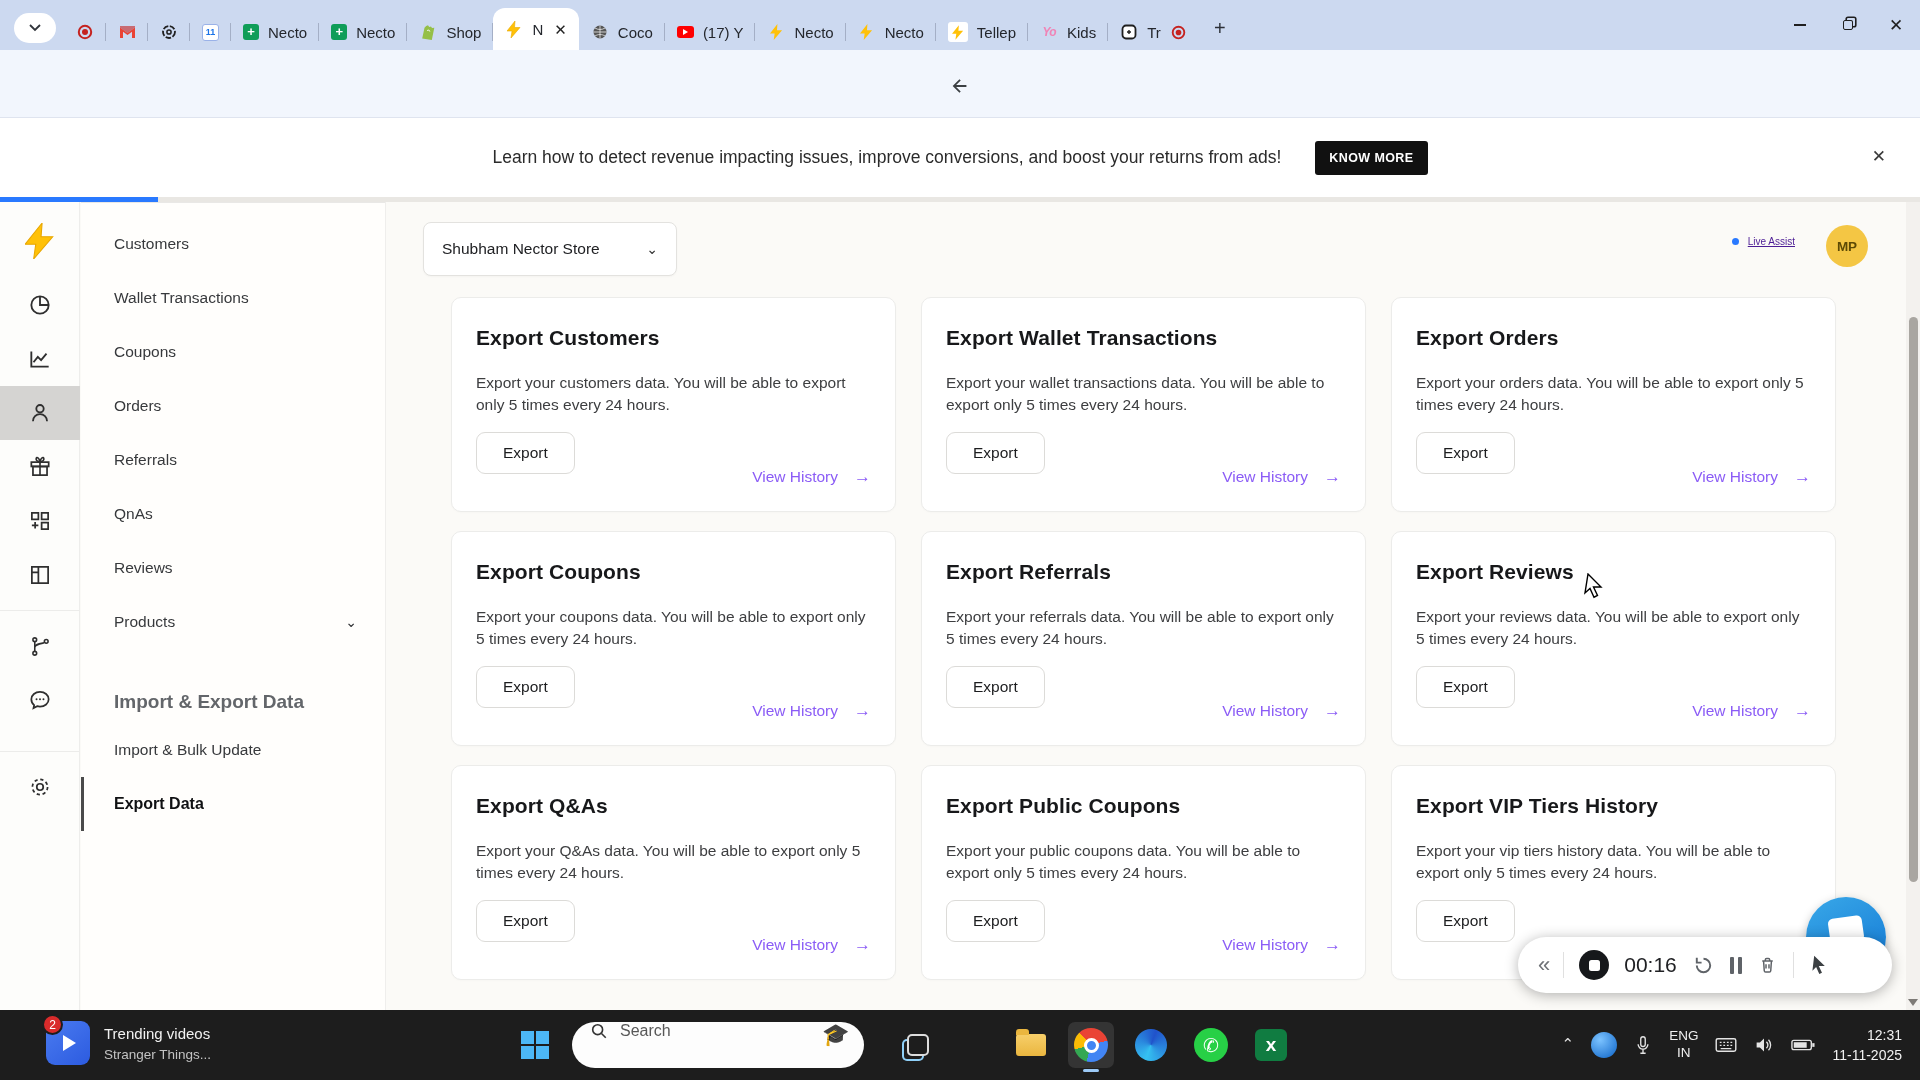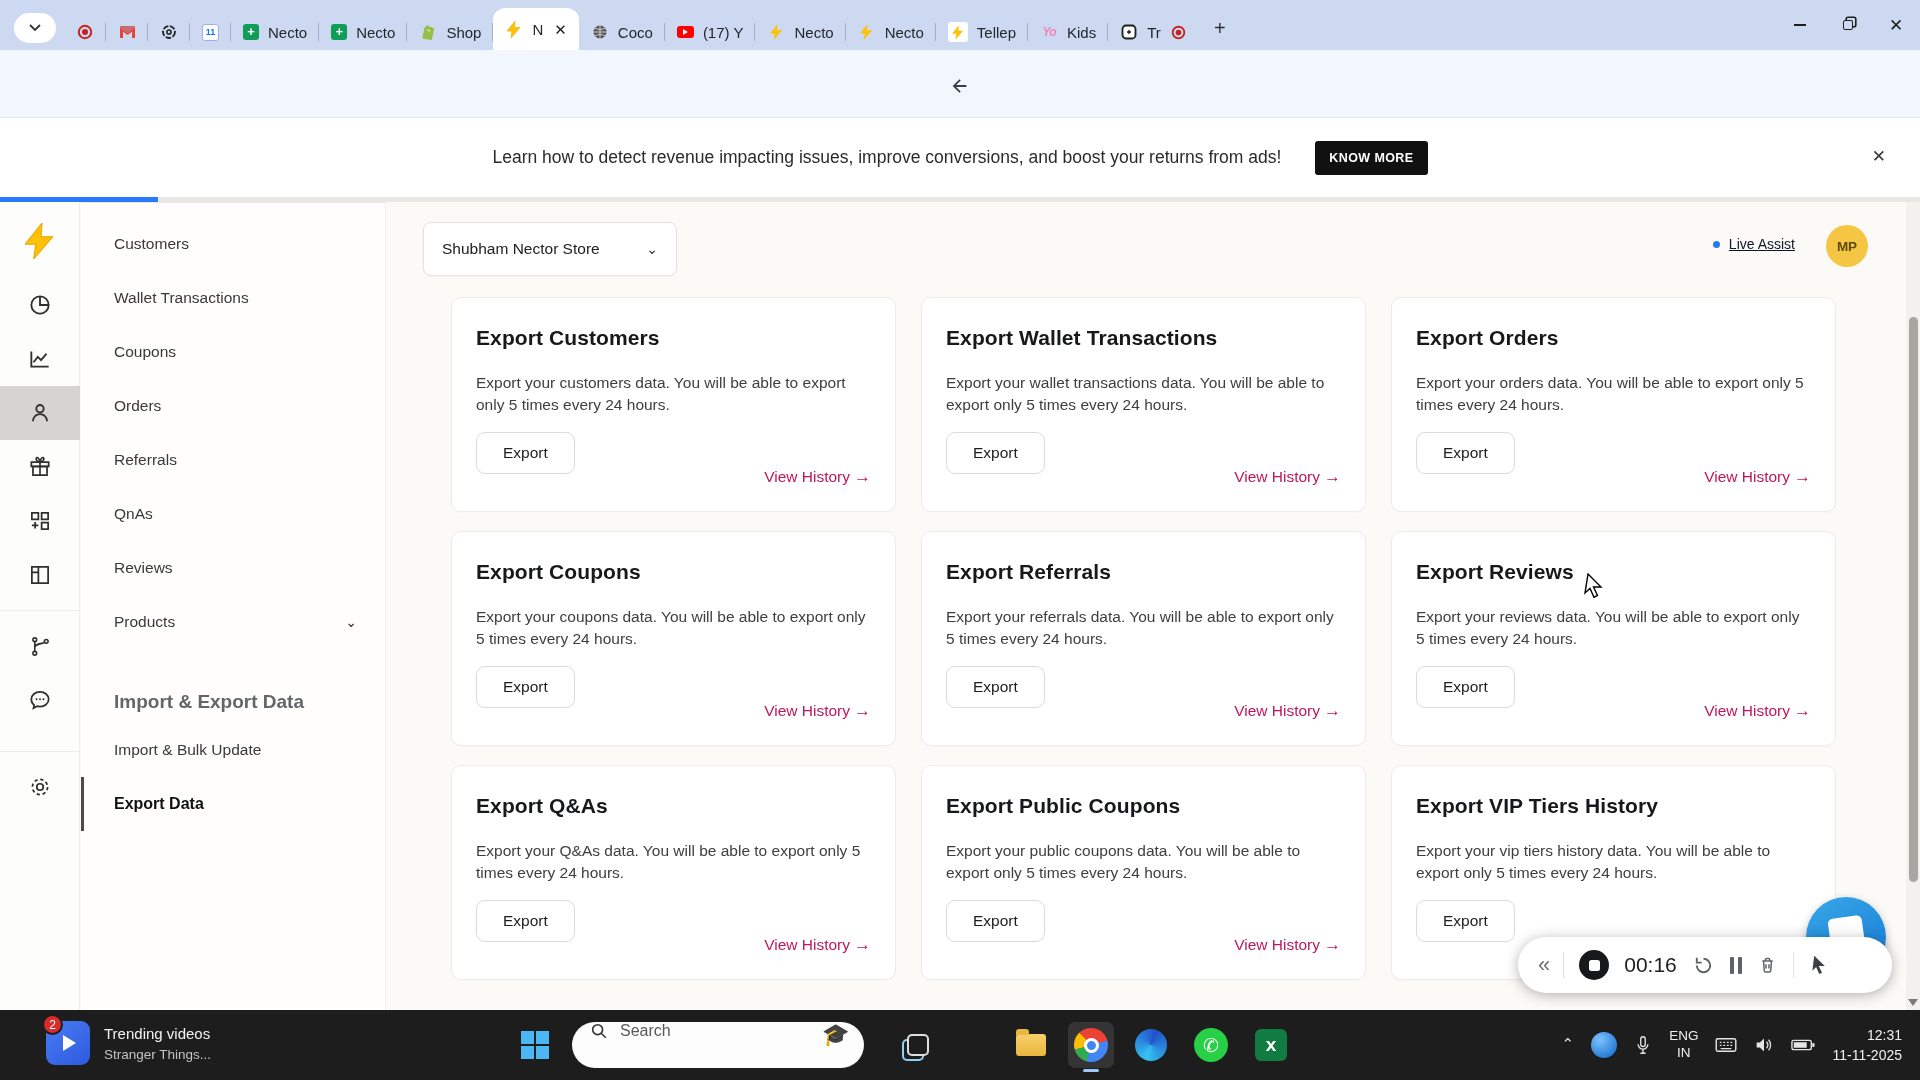--- a/index.html
+++ b/index.html
@@ -69,32 +69,32 @@
   .sb-item.active-item { font-weight:bold; color:#101113; border-left:3px solid #4a4a4a; padding-left:30px; font-size:16px; }
 
   
   .main { position:absolute; left:387px; top:0; width:1533px; height:808px; }
   .main-header { position:relative; height:95px; }
   .store-select { position:absolute; left:36px; top:20px; width:254px; height:54px; background:#fff; border:1px solid #e3e2df; border-radius:8px; display:flex; align-items:center; justify-content:space-between; padding:0 18px; box-shadow:0 1px 2px rgba(0,0,0,.03); }
   .store-select span { font-size:15.5px; color:#202124; }
   .store-select .chev { color:#333; font-size:14px; }
   .live-assist { position:absolute; right:125px; top:34px; display:flex; align-items:center; gap:9px; }
   .live-dot { width:7px; height:7px; border-radius:50%; background:#2979ff; }
-  .live-label { font-size:14px; color:#0f172a; text-decoration:underline; }
+  .live-label { font-size:10px; color:#4c1d95; text-decoration:underline; }
   .mp-avatar { position:absolute; right:52px; top:23px; width:42px; height:42px; border-radius:50%; background:#f4c644; color:#5d4a05; font-size:13.5px; font-weight:bold; display:flex; align-items:center; justify-content:center; }
 
   .cards { padding:0 0 0 64px; display:grid; grid-template-columns:445px 445px 445px; column-gap:25px; row-gap:19px; }
   .card { width:445px; height:215px; background:#fff; border:1px solid #ececea; border-radius:10px; padding:28px 24px 24px 24px; display:flex; flex-direction:column; box-shadow:0 1px 2px rgba(0,0,0,.02); }
   .card-title-wrap { position:relative; }
   .card-title { font-size:21px; font-weight:bold; color:#17181a; letter-spacing:.1px; }
   .mouse-cursor { position:absolute; left:168px; top:13px; }
   .card-desc { margin-top:22px; font-size:15.5px; line-height:1.42; color:#3d3e40; max-width:400px; }
   .card-foot { margin-top:auto; display:flex; align-items:center; justify-content:space-between; }
   .btn-export { background:#fff; border:1px solid #dcdbd8; border-radius:9px; padding:11px 26px; font-size:15.5px; color:#1c1d1f; font-family:inherit; }
-  .view-history { font-size:15.5px; color:#be185d; display:flex; align-items:center; gap:4px;margin-top:48px; }
+  .view-history { font-size:15.5px; color:#8b5cf6; display:flex; align-items:center; gap:16px;margin-top:48px; }
   .vh-arrow { font-size:17px; }
 
   
   .scrollbar { position:absolute; right:0; top:202px; width:14px; height:808px; background:#f3f1ee; z-index:30; }
   .scroll-thumb { position:absolute; top:115px; left:2.5px; width:9px; height:565px; background:#a9a6a1; border-radius:5px; }
   .scroll-down { position:absolute; bottom:4px; left:2px; width:0; height:0; border-left:5px solid transparent; border-right:5px solid transparent; border-top:7px solid #7d7a76; }
 
   
   .chat-bubble { position:absolute; left:1806px; top:897px; width:80px; height:80px; border-radius:50%; background:linear-gradient(150deg,#39a8e8,#1277d4); z-index:40; box-shadow:0 3px 10px rgba(0,0,0,.25); display:flex; align-items:center; justify-content:center; }
   .chat-glyph { width:34px; height:26px; background:#fff; border-radius:5px; transform:rotate(-8deg); margin-top:-14px; }

